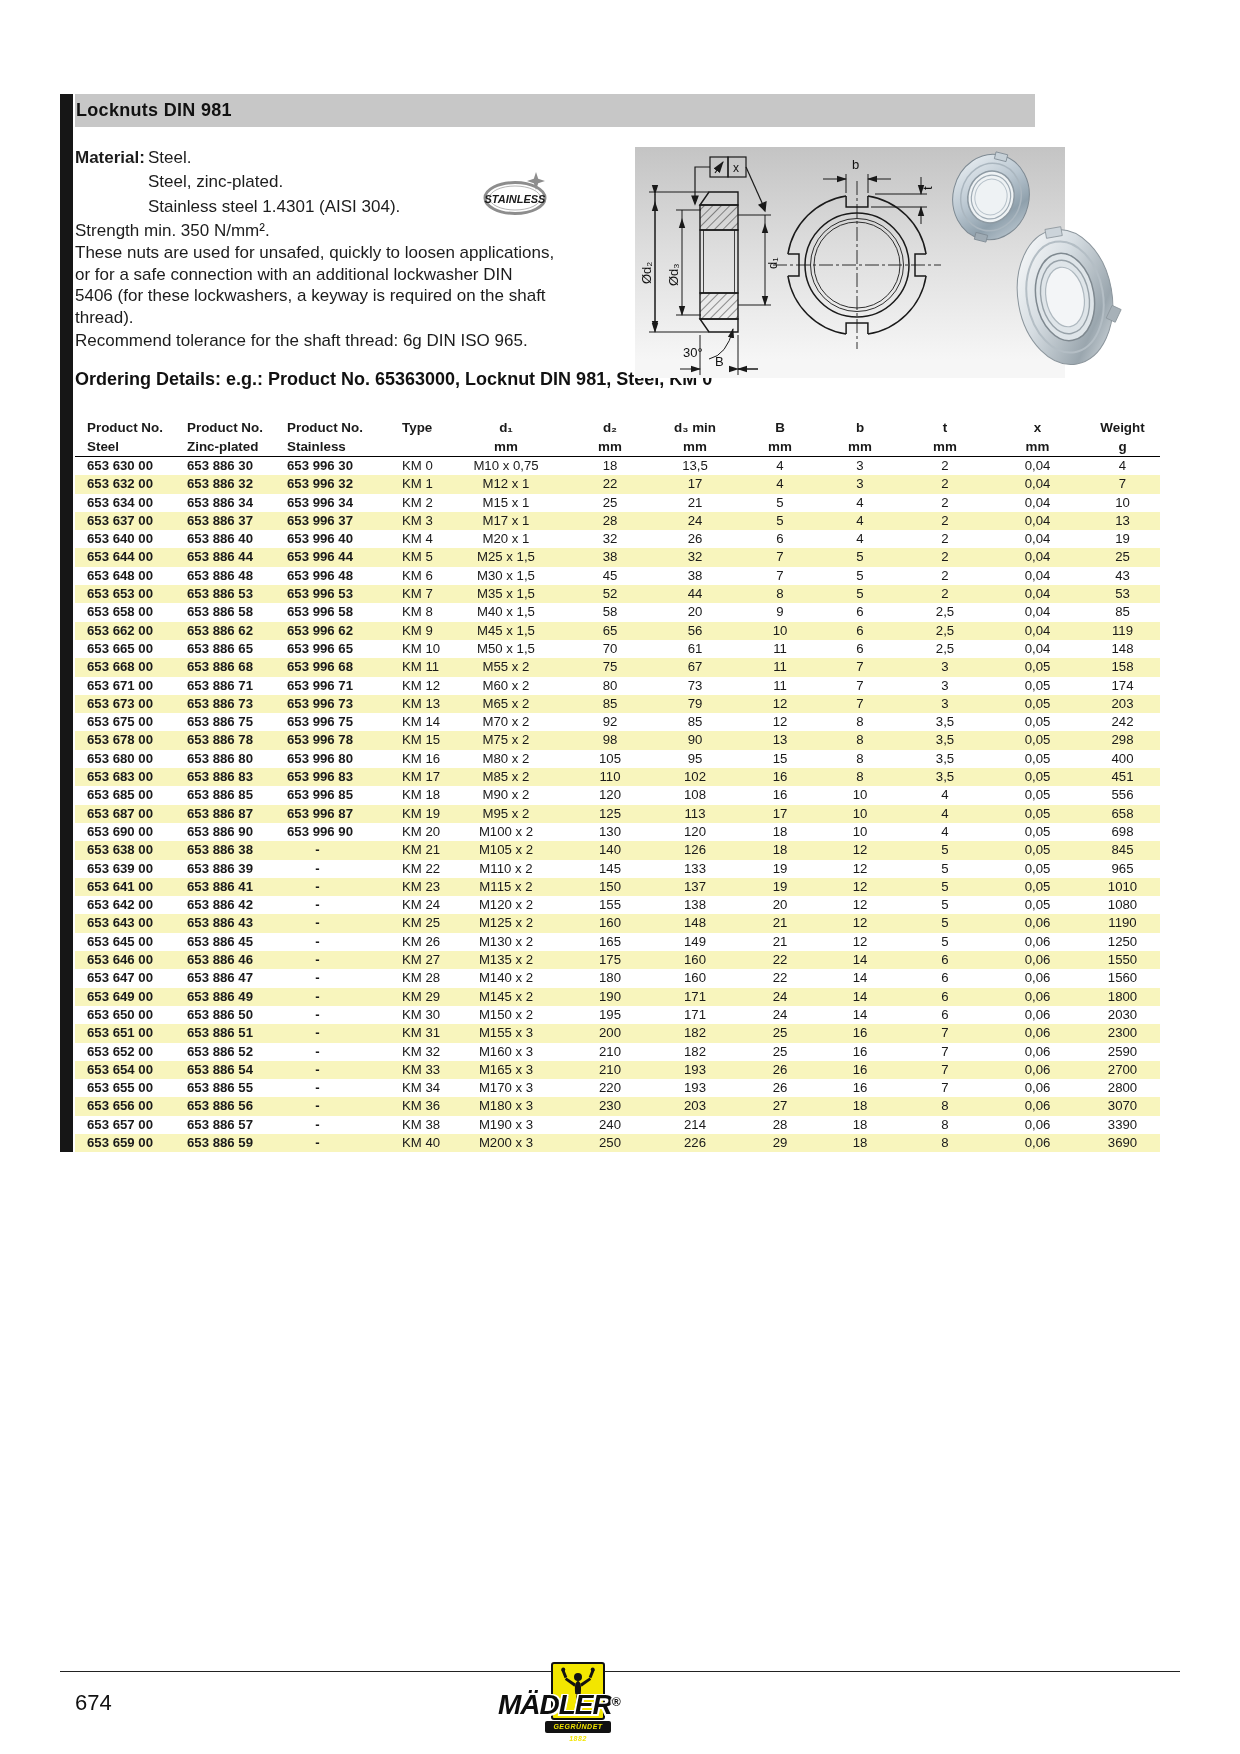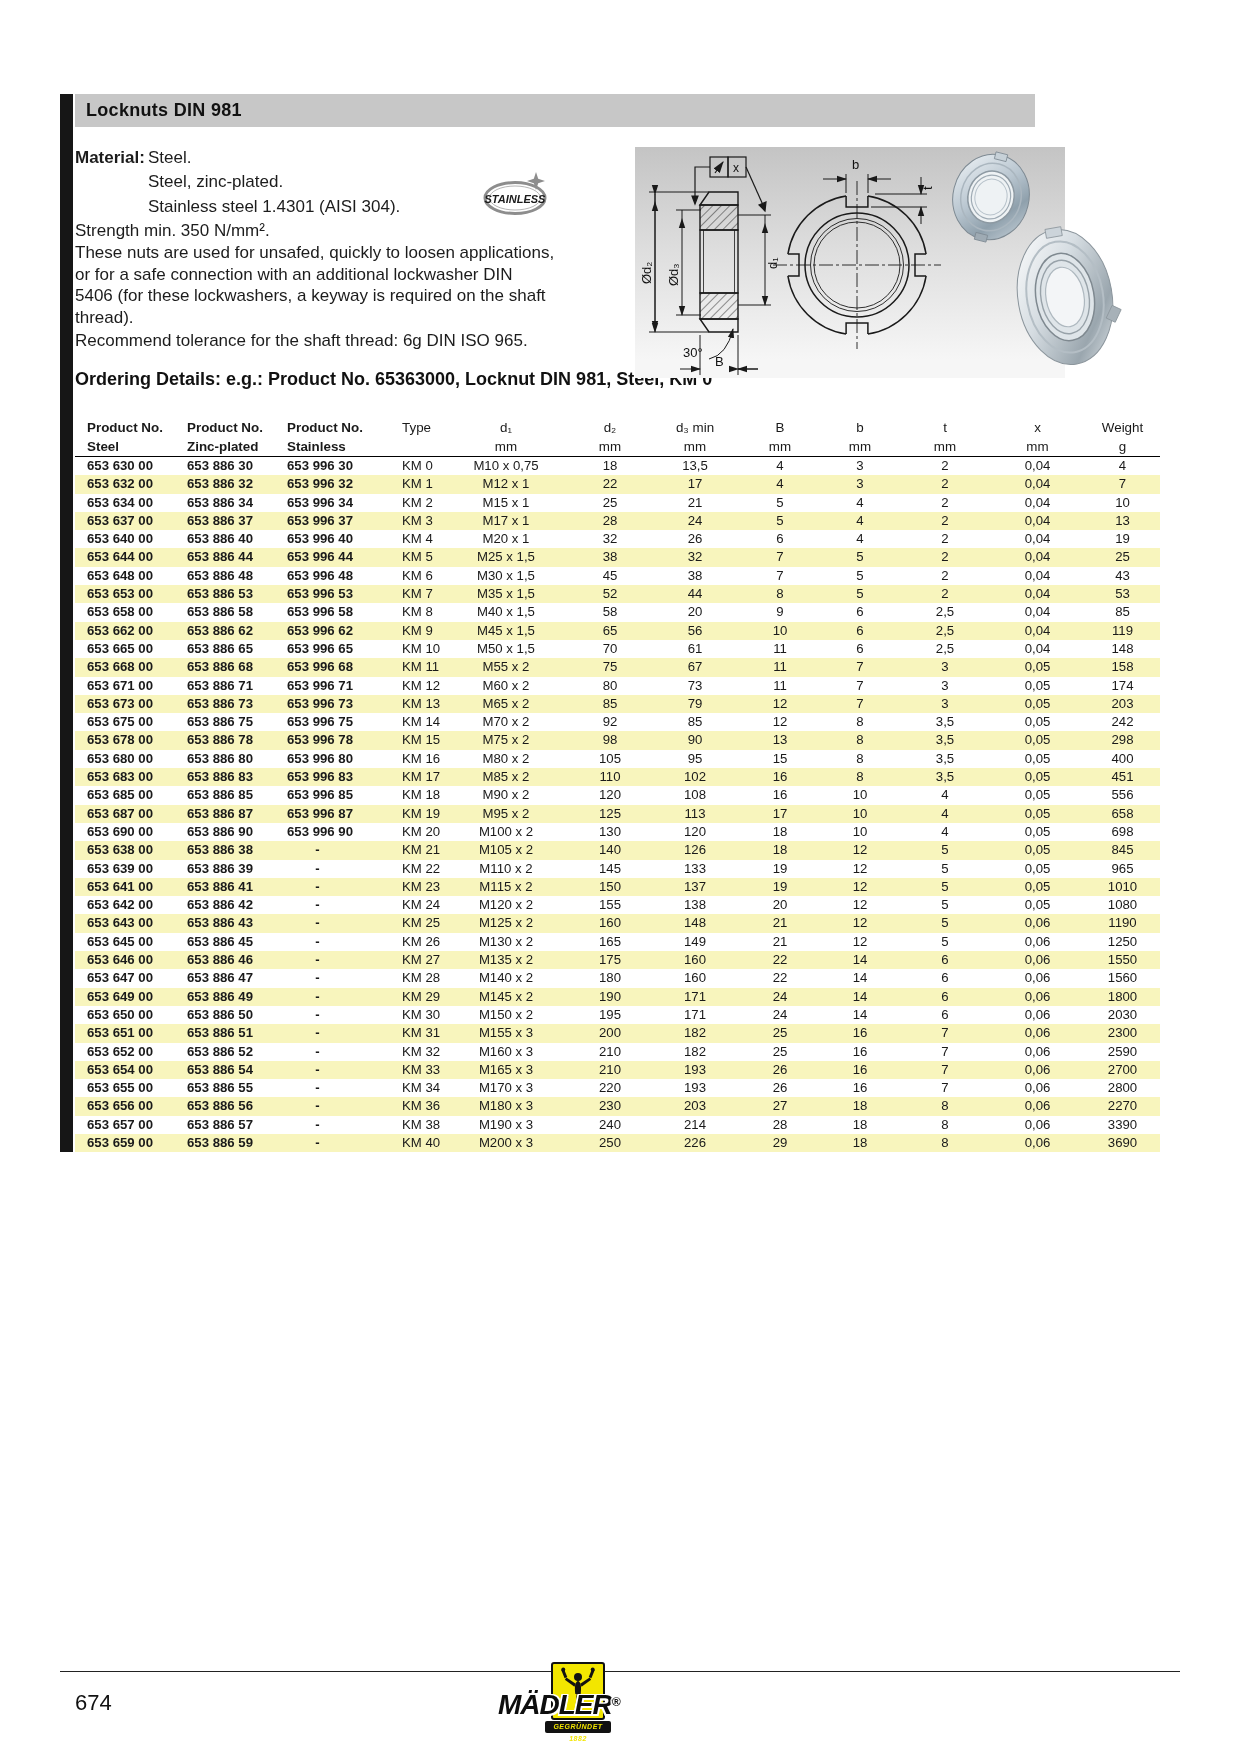--- a/index.html
+++ b/index.html
@@ -4,42 +4,42 @@
 <style>
   *{margin:0;padding:0;box-sizing:border-box}
   html,body{background:#ffffff}
   body{width:1240px;height:1754px;position:relative;font-family:"Liberation Sans",sans-serif;color:#1a1a1a;overflow:hidden}
   .abs{position:absolute}
 
   
   .edge-bar{left:60px;top:94px;width:13px;height:1058px;background:#161616}
 
   
-  .header-bar{left:75px;top:94px;width:960px;height:33px;background:#c7c7c7;display:flex;align-items:center;padding-left:11px}
+  .header-bar{left:75px;top:94px;width:960px;height:33px;background:#c7c7c7;display:flex;align-items:center;padding-left:1px}
   .header-bar .title{font-size:18px;font-weight:bold;letter-spacing:.3px;color:#111}
 
   
   .intro{left:75px;top:146px;font-size:17px;line-height:24.4px;color:#1c1c1c}
   .intro .mat-label{display:inline-block;width:73px;font-weight:bold}
   .intro .indent{padding-left:73px}
   .para{left:75px;top:242px;font-size:17px;line-height:21.7px;color:#1c1c1c}
   .tolerance{left:75px;top:331px;font-size:17px;color:#1c1c1c}
   .ordering{left:75px;top:369px;font-size:18px;font-weight:bold;color:#111}
 
   
   .stainless{left:483px;top:170px;width:66px;height:50px}
 
   
   .panel{left:635px;top:147px;width:430px;height:231px;background:linear-gradient(180deg,#c4c4c4 0%,#dedede 45%,#f6f6f6 92%)}
   .panel svg{position:absolute;left:0;top:0;overflow:visible}
   svg text{font-family:"Liberation Sans",sans-serif}
 
   
   table.spec{position:absolute;left:75px;top:418px;width:1085px;border-collapse:collapse;table-layout:fixed}
-  table.spec th{font-size:13.4px;font-weight:normal;text-align:center;vertical-align:bottom;height:19px;line-height:19px;white-space:nowrap}
+  table.spec th{font-size:13.4px;font-weight:bold;text-align:center;vertical-align:bottom;height:19px;line-height:19px;white-space:nowrap}
   table.spec thead tr.units th{border-bottom:1.6px solid #000}
   table.spec td{font-size:13.2px;text-align:center;height:18.3px;line-height:18.3px;white-space:nowrap;padding:0}
   table.spec .left{text-align:left;padding-left:12px}
   table.spec .bold{font-weight:bold}
   table.spec .type{text-align:left;padding-left:42px}
   table.spec td.dash{text-align:center;padding-left:0;font-weight:bold}
   table.spec tr.hl td{background:#f8f5bd}
 
   
   .foot-line{left:60px;top:1671px;width:1120px;height:0;border-top:1.6px solid #222}
@@ -768,21 +768,21 @@
         <td class="left bold">653 886 56</td>
         <td class="left bold dash">-</td>
         <td class="type">KM 36</td>
         <td>M180 x 3</td>
         <td>230</td>
         <td>203</td>
         <td>27</td>
         <td>18</td>
         <td>8</td>
         <td>0,06</td>
-        <td>2270</td>
+        <td>3070</td>
       </tr>
       <tr>
         <td class="left bold">653 657 00</td>
         <td class="left bold">653 886 57</td>
         <td class="left bold dash">-</td>
         <td class="type">KM 38</td>
         <td>M190 x 3</td>
         <td>240</td>
         <td>214</td>
         <td>28</td>

